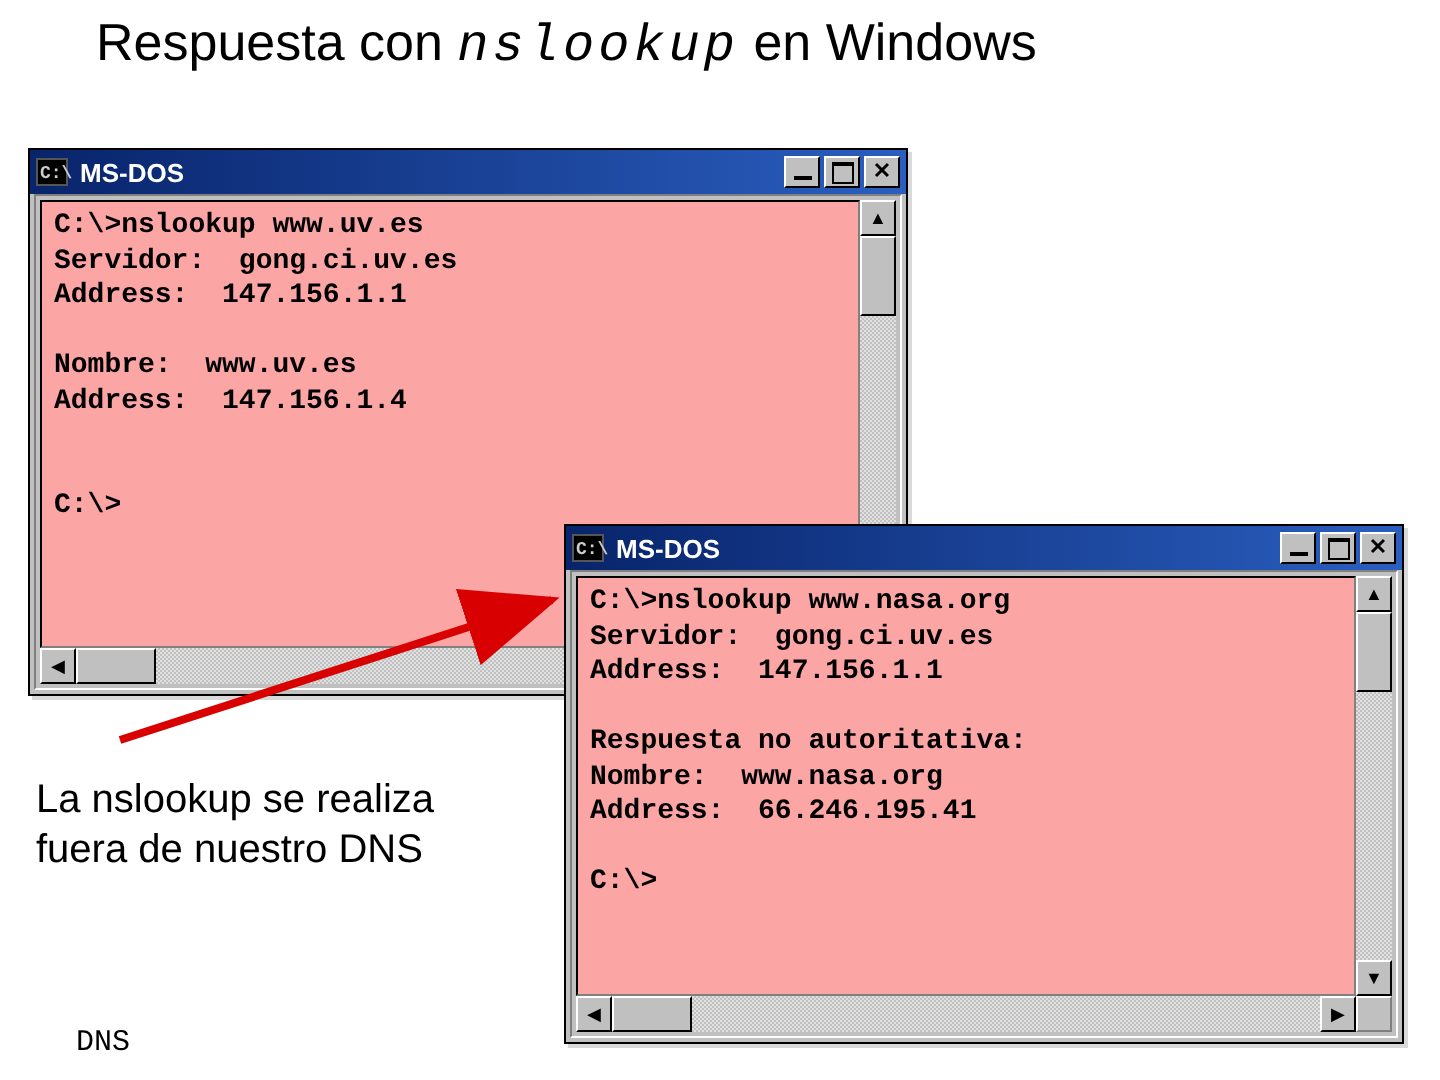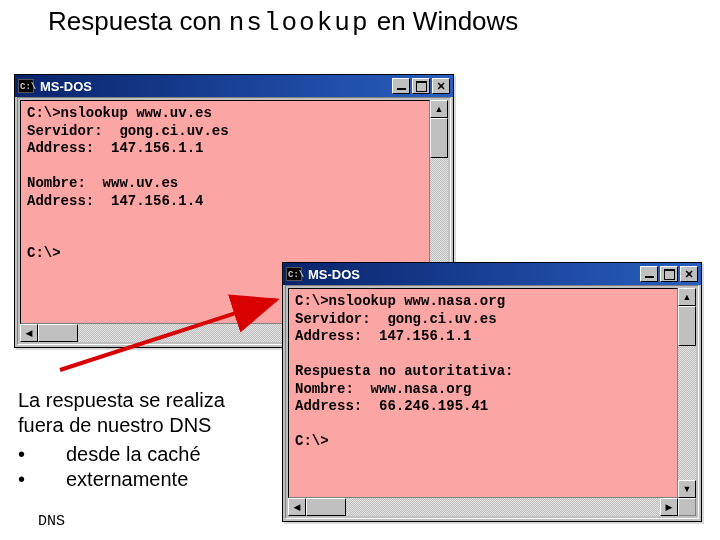--- a/index.html
+++ b/index.html
@@ -16,20 +16,21 @@
     position: absolute;
     top: 6px;
     left: 48px;
     font-size: 26px;
     color: #000;
     white-space: nowrap;
   }
   .slide-title .mono {
     font-family: "Courier New", Courier, monospace;
     letter-spacing: 2px;
+    font-style: italic;
   }
   .win {
     position: absolute;
     background: #c0c0c0;
     border: 1px solid #000;
     box-shadow: 2px 2px 0 rgba(0,0,0,0.15);
   }
   .titlebar {
     height: 22px;
     background: linear-gradient(to right, #08246b, #2a5ebf);
@@ -239,21 +240,17 @@
 <svg class="arrow" width="720" height="540">
   <defs>
     <marker id="ah" markerWidth="12" markerHeight="10" refX="11" refY="5" orient="auto">
       <polygon points="0,0 12,5 0,10" fill="#d80000"></polygon>
     </marker>
   </defs>
   <line x1="60" y1="370" x2="276" y2="300" stroke="#d80000" stroke-width="4" marker-end="url(#ah)"></line>
 </svg>
 
 <div class="note">
-  <div>La respuesta se realiza</div>
+  <div>La nslookup se realiza</div>
   <div>fuera de nuestro DNS</div>
-  <ul class="bul">
-    <li class="sub">desde la caché</li>
-    <li class="sub">externamente</li>
-  </ul>
 </div>
 
 <div class="footer">DNS</div>
 
 </body></html>

